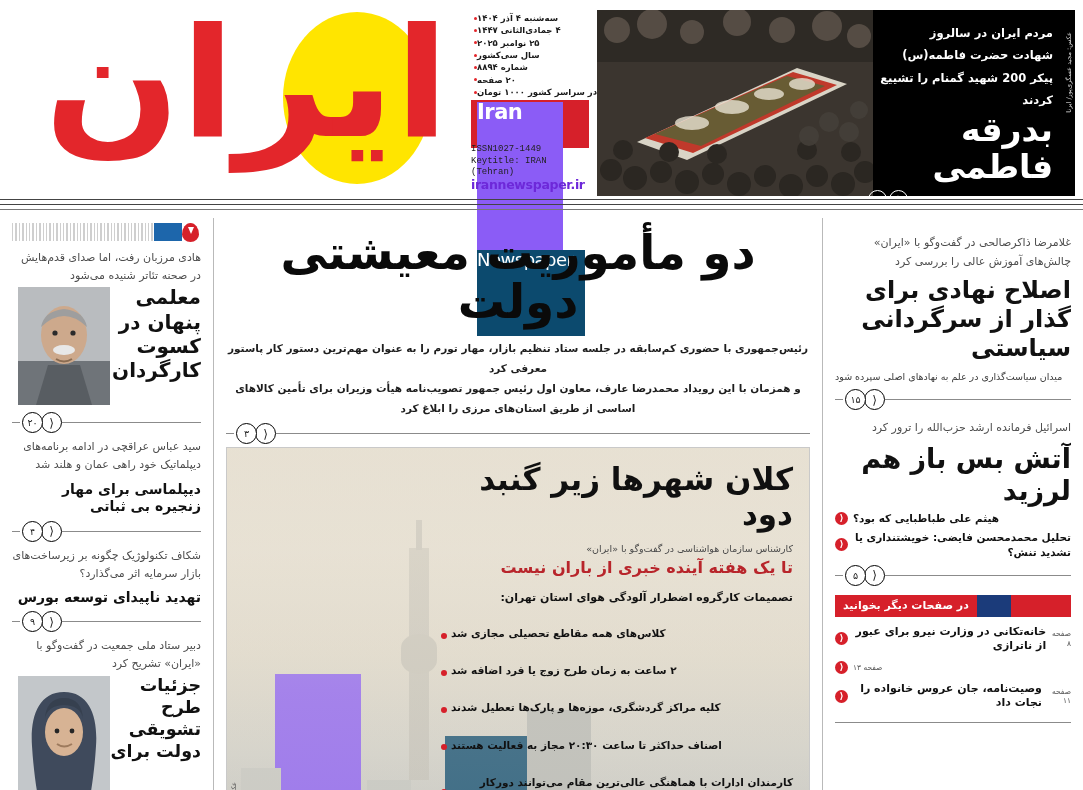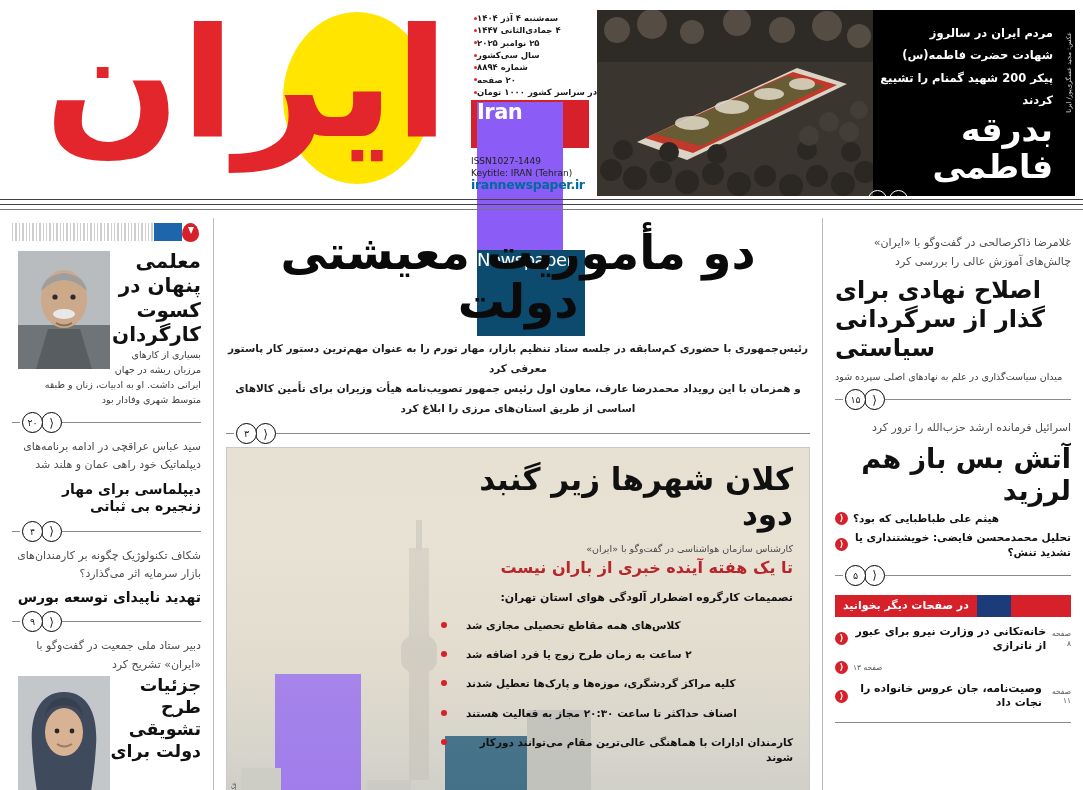--- a/index.html
+++ b/index.html
@@ -35,22 +35,22 @@
     font-size:8.5px;font-weight:bold;color:#1a1a1a;line-height:1.45;
     direction:rtl;white-space:nowrap;
   }
   .info-bullet{width:3px;height:3px;border-radius:50%;background:#e3262b;margin-left:3px;flex:none;}
   .brandbox{
     position:absolute;left:6px;top:100px;width:118px;height:48px;background:#d6202a;
     color:#fff;box-sizing:border-box;padding:2px 6px;direction:ltr;text-align:left;
   }
   .brandbox .b1{font-size:21px;font-weight:bold;line-height:20px;letter-spacing:-0.5px;}
   .brandbox .b2{font-size:18px;font-weight:normal;line-height:20px;letter-spacing:-0.5px;}
-  .issn{position:absolute;left:6px;top:156px;direction:ltr;text-align:left;font-size:9px;line-height:11.5px;color:#222;}
-  .site{position:absolute;left:6px;top:177px;direction:ltr;text-align:left;font-size:12.5px;font-weight:bold;color:#0369a1;letter-spacing:-0.3px;}
+  .issn{position:absolute;left:6px;top:144px;direction:ltr;text-align:left;font-size:9px;line-height:11.5px;color:#222;font-family:Liberation Mono, monospace;}
+  .site{position:absolute;left:6px;top:177px;direction:ltr;text-align:left;font-size:12.5px;font-weight:bold;color:#6d28d9;letter-spacing:-0.3px;}
 
   .lead-block{position:absolute;left:597px;top:10px;width:478px;height:186px;background:#000;overflow:hidden;}
   .lead-photo{position:absolute;left:0;top:0;width:276px;height:186px;overflow:hidden;background:#4a4440;}
   .lead-text{position:absolute;right:22px;top:12px;width:185px;text-align:right;direction:rtl;color:#fff;}
   .lead-kicker{font-size:11.5px;font-weight:bold;line-height:1.95;}
   .lead-head{font-size:33px;font-weight:bold;line-height:1.12;letter-spacing:-1px;}
   .lead-page{margin-top:4px;display:flex;flex-direction:row-reverse;justify-content:flex-start;align-items:center;gap:2px;}
   .pgcirc{
     width:17px;height:17px;border-radius:50%;border:1px solid #fff;
     display:flex;align-items:center;justify-content:center;font-size:9.5px;color:#fff;
@@ -155,32 +155,32 @@
   .b4{left:14px;width:40px;height:54px;background:#c8c8c2;}
   .b5{left:140px;width:44px;height:42px;background:#c6c7c1;}
   .hazeover{position:absolute;inset:0;background:linear-gradient(to bottom,rgba(232,226,213,.55),rgba(224,220,208,.3) 60%,rgba(210,210,203,.25));}
 
   .feat-text{position:absolute;right:16px;top:14px;width:352px;text-align:right;direction:rtl;}
   .feat-head{font-size:31px;font-weight:bold;line-height:1.12;letter-spacing:-1.2px;color:#101010;}
   .feat-kicker{font-size:9.5px;color:#4a4a4a;margin-top:10px;line-height:1.5;}
   .feat-sub{font-size:16px;font-weight:bold;color:#b8252b;margin-top:2px;line-height:1.3;letter-spacing:-0.4px;}
   .feat-lead{font-size:11px;font-weight:bold;margin-top:12px;color:#111;}
   .feat-li{
-    display:flex;flex-direction:row-reverse;align-items:flex-start;gap:19px;
-    font-size:10.5px;font-weight:bold;color:#111;margin-top:14px;line-height:1.45;
+    display:flex;flex-direction:row-reverse;align-items:center;gap:4px;
+    font-size:10.5px;font-weight:bold;color:#111;margin-top:22px;line-height:1.45;
   }
   .dotred{width:6px;height:6px;border-radius:50%;background:#d6202a;flex:none;margin-top:4px;}
   .feat-credit{
     position:absolute;left:3px;bottom:6px;writing-mode:vertical-rl;transform:rotate(180deg);
     font-size:6.5px;color:#555;direction:rtl;
   }
 
   
   .r-kicker{font-size:11px;line-height:1.7;color:#4d4d4d;text-align:right;direction:rtl;}
-  .r-head{font-size:24px;font-weight:bold;text-align:left;direction:rtl;line-height:1.2;letter-spacing:-0.8px;margin-top:5px;}
+  .r-head{font-size:24px;font-weight:bold;text-align:right;direction:rtl;line-height:1.2;letter-spacing:-0.8px;margin-top:5px;}
   .r-head2{font-size:27px;font-weight:bold;text-align:right;direction:rtl;line-height:1.2;letter-spacing:-0.8px;margin-top:5px;}
   .r-deck{font-size:9.5px;color:#3a3a3a;text-align:left;direction:rtl;margin-top:7px;line-height:1.5;}
 
   .otherbox{margin-top:10px;}
   .otherbar{height:22px;background:#d6202a;display:flex;flex-direction:row-reverse;align-items:center;}
   .otherbar .lbl{color:#fff;font-size:11px;font-weight:bold;padding:0 8px;direction:rtl;}
   .otherbar .navy{width:34px;height:22px;background:#1b3b7a;margin-right:auto;}
   .other-li{
     display:flex;flex-direction:row-reverse;align-items:center;gap:5px;
     font-size:11px;font-weight:bold;color:#111;direction:rtl;margin-top:8px;line-height:1.3;
@@ -312,35 +312,35 @@
 
     <div class="col-left">
 
       <div class="stripebar">
         <span class="reddrop"></span>
         <span class="bluesq"></span>
         <span class="stripes"></span>
       </div>
 
       <div class="art">
+        <div class="kicker">هادی مرزبان رفت، اما صدای قدم‌هایش در صحنه تئاتر شنیده می‌شود</div>
         <div class="portrait">
           <svg width="92" height="118" viewBox="0 0 92 118">
             <rect width="92" height="118" fill="#b9bcbf"></rect>
             <rect y="74" width="92" height="44" fill="#6f7479"></rect>
             <path d="M18 118 L30 78 L62 78 L74 118 Z" fill="#585d62"></path>
             <ellipse cx="46" cy="48" rx="23" ry="29" fill="#cda98c"></ellipse>
             <path d="M23 40 Q46 18 69 40 Q66 24 46 22 Q26 24 23 40Z" fill="#9e9e9e"></path>
             <ellipse cx="46" cy="63" rx="11" ry="5" fill="#e8e8e8"></ellipse>
             <circle cx="37" cy="46" r="2.6" fill="#2b2b2b"></circle>
             <circle cx="55" cy="46" r="2.6" fill="#2b2b2b"></circle>
             <path d="M38 72 Q46 77 54 72" stroke="#8a6c52" stroke-width="2" fill="none"></path>
           </svg>
         </div>
         <div class="headline hl-20">معلمی پنهان در کسوت کارگردان</div>
-        <div class="deck">بسیاری از کارهای مرزبان ریشه در جهان ایرانی داشت. او به ادبیات، زنان و طبقه متوسط شهری وفادار بود</div>
       </div>
       <div class="sep">
         <span class="line"></span>
         <span class="marks">
           <span class="mk arrow">⟨</span>
           <span class="mk">۲۰</span>
         </span>
       </div>
 
       <div class="art">
@@ -349,21 +349,21 @@
       </div>
       <div class="sep">
         <span class="line"></span>
         <span class="marks">
           <span class="mk arrow">⟨</span>
           <span class="mk">۴</span>
         </span>
       </div>
 
       <div class="art">
-        <div class="kicker">شکاف تکنولوژیک چگونه بر کارمندان‌های بازار سرمایه اثر می‌گذارد؟</div>
+        <div class="kicker">شکاف تکنولوژیک چگونه بر زیرساخت‌های بازار سرمایه اثر می‌گذارد؟</div>
         <div class="headline hl-19" style="margin-top:6px">تهدید ناپیدای توسعه بورس</div>
       </div>
       <div class="sep">
         <span class="line"></span>
         <span class="marks">
           <span class="mk arrow">⟨</span>
           <span class="mk">۹</span>
         </span>
       </div>
 

